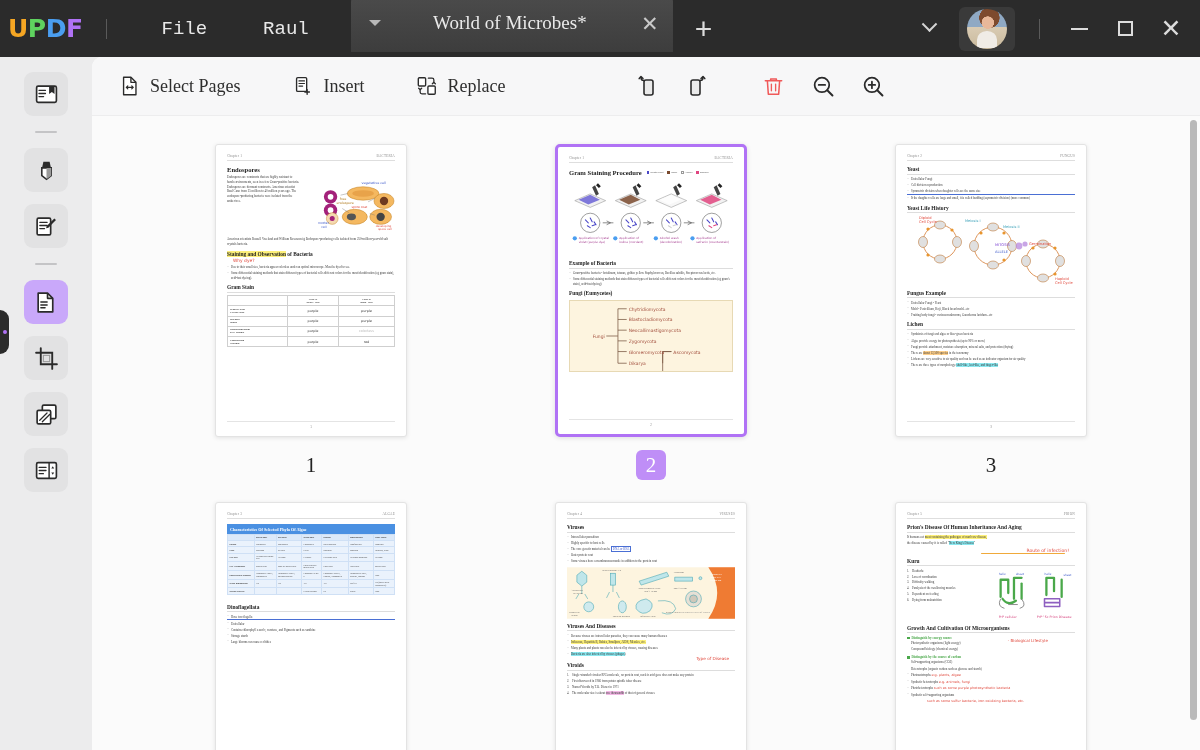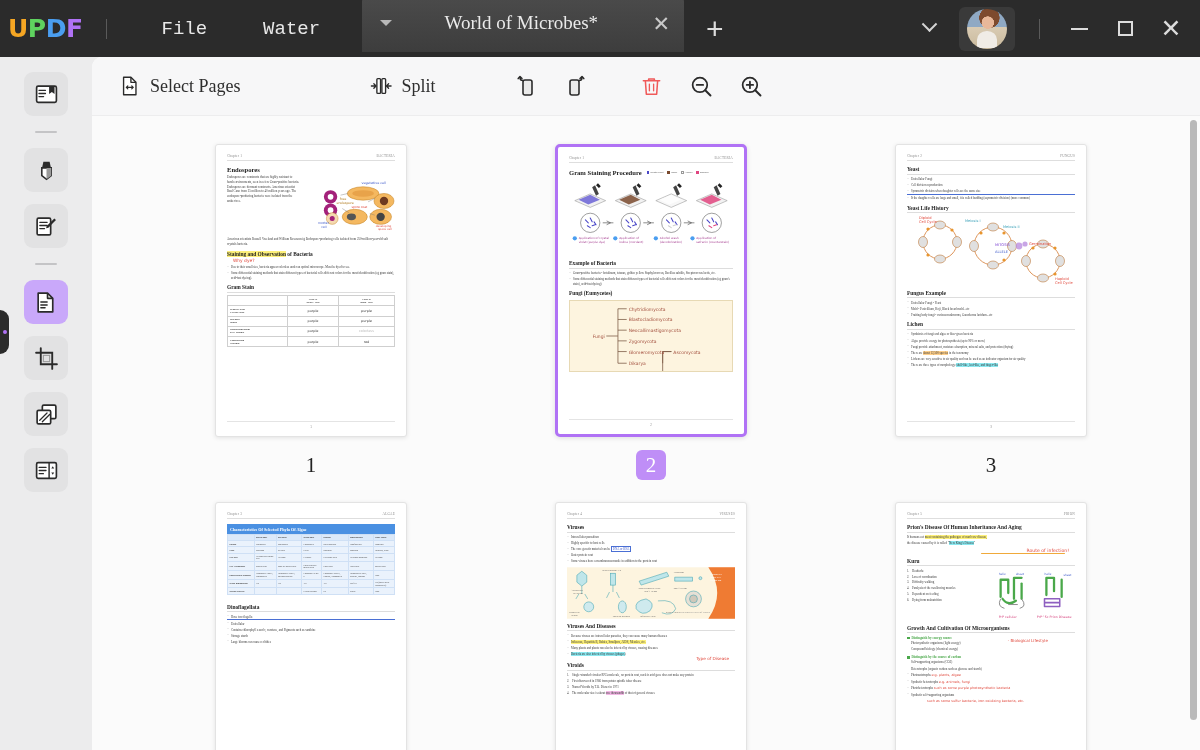--- a/index.html
+++ b/index.html
@@ -223,21 +223,21 @@
 
 <div class="titlebar">
   <div class="logo">
     <span class="u">U</span>
       <span class="p">P</span>
       <span class="d">D</span>
       <span class="f">F</span>
   </div>
   <div class="tb-sep"></div>
   <div class="menu-item">File</div>
-  <div class="menu-item">Water</div>
+  <div class="menu-item">Raul</div>
 
   <div class="tabwrap">
     <div class="doc-tab">
       <div class="tab-caret"></div>
       <div class="tab-title">World of Microbes*</div>
       <div class="tab-close">✕</div>
     </div>
     <div style="display:flex;align-items:center;">
       <div class="tab-add">+</div>
     </div>
@@ -328,32 +328,42 @@
     <div class="toolbar">
       <div class="tool">
         <svg width="22" height="22" viewBox="0 0 24 24">
           <path d="M5 2.5h8l5.5 5.5v13.5H5z" fill="#fff" stroke="#2b2b2b" stroke-width="1.5" stroke-linejoin="round"></path>
           <path d="M13 2.5V8h5.5" fill="none" stroke="#2b2b2b" stroke-width="1.5" stroke-linejoin="round"></path>
           <path d="M8 13.5h7.5M9.6 11.8L8 13.5l1.6 1.7M13.9 11.8l1.6 1.7-1.6 1.7" fill="none" stroke="#2b2b2b" stroke-width="1.3" stroke-linecap="round" stroke-linejoin="round"></path>
         </svg>
         <span class="lbl">Select Pages</span>
       </div>
       <div class="tool-gap"></div>
-      <div class="tool-gap"></div>
-      <div class="tool-gap"></div>
+      <div class="tool">
+        <svg width="22" height="22" viewBox="0 0 24 24">
+          <rect x="5" y="2.8" width="11" height="15" rx="1.3" fill="#fff" stroke="#2b2b2b" stroke-width="1.5"></rect>
+          <path d="M7.6 6.5h6M7.6 9.3h6M7.6 12.1h4" stroke="#2b2b2b" stroke-width="1.3" stroke-linecap="round"></path>
+          <path d="M16.5 16v5M14 18.5h5" stroke="#2b2b2b" stroke-width="1.5" stroke-linecap="round"></path>
+        </svg>
+        <span class="lbl">Insert</span>
+      </div>
       <div class="tool-gap"></div>
       <div class="tool">
         <svg width="22" height="22" viewBox="0 0 24 24">
-          <rect x="7.5" y="4" width="4" height="16" rx="1" fill="#fff" stroke="#2b2b2b" stroke-width="1.5"></rect>
-          <rect x="13" y="4" width="4" height="16" rx="1" fill="#fff" stroke="#2b2b2b" stroke-width="1.5"></rect>
-          <path d="M1.5 12h5M4.2 9.6L6.6 12l-2.4 2.4" fill="none" stroke="#2b2b2b" stroke-width="1.4" stroke-linecap="round" stroke-linejoin="round"></path>
-          <path d="M23 12h-5M20.3 9.6L17.9 12l2.4 2.4" fill="none" stroke="#2b2b2b" stroke-width="1.4" stroke-linecap="round" stroke-linejoin="round"></path>
+          <rect x="2.5" y="3" width="8" height="9" rx="1.2" fill="#fff" stroke="#2b2b2b" stroke-width="1.5"></rect>
+          <rect x="13" y="12" width="8" height="9" rx="1.2" fill="#fff" stroke="#2b2b2b" stroke-width="1.5"></rect>
+          <path d="M13.5 3.5h4a2 2 0 0 1 2 2v3" fill="none" stroke="#2b2b2b" stroke-width="1.4" stroke-linecap="round"></path>
+          <path d="M17.8 9.6l1.7-1.6 1.6 1.6" fill="none" stroke="#2b2b2b" stroke-width="1.4" stroke-linecap="round" stroke-linejoin="round"></path>
+          <path d="M10.5 20.5h-4a2 2 0 0 1-2-2v-3" fill="none" stroke="#2b2b2b" stroke-width="1.4" stroke-linecap="round"></path>
+          <path d="M6.2 14.4L4.5 16l-1.6-1.6" fill="none" stroke="#2b2b2b" stroke-width="1.4" stroke-linecap="round" stroke-linejoin="round"></path>
         </svg>
-        <span class="lbl">Split</span>
-      </div>
+        <span class="lbl">Replace</span>
+      </div>
+      <div class="tool-gap"></div>
+      <div class="tool-gap"></div>
 
       <div style="width:52px"></div>
 
       <div class="icon-btn">
         <svg width="24" height="24" viewBox="0 0 24 24">
           <rect x="9" y="6" width="9" height="15" rx="2" fill="#eaeaea" stroke="#2b2b2b" stroke-width="1.6"></rect>
           <path d="M9 6.5C7 6.5 6 5 6 3.4" fill="none" stroke="#2b2b2b" stroke-width="1.5" stroke-linecap="round"></path>
           <path d="M4.2 4.6L6 2.6l2 1.9" fill="none" stroke="#2b2b2b" stroke-width="1.5" stroke-linecap="round" stroke-linejoin="round"></path>
         </svg>
       </div>

